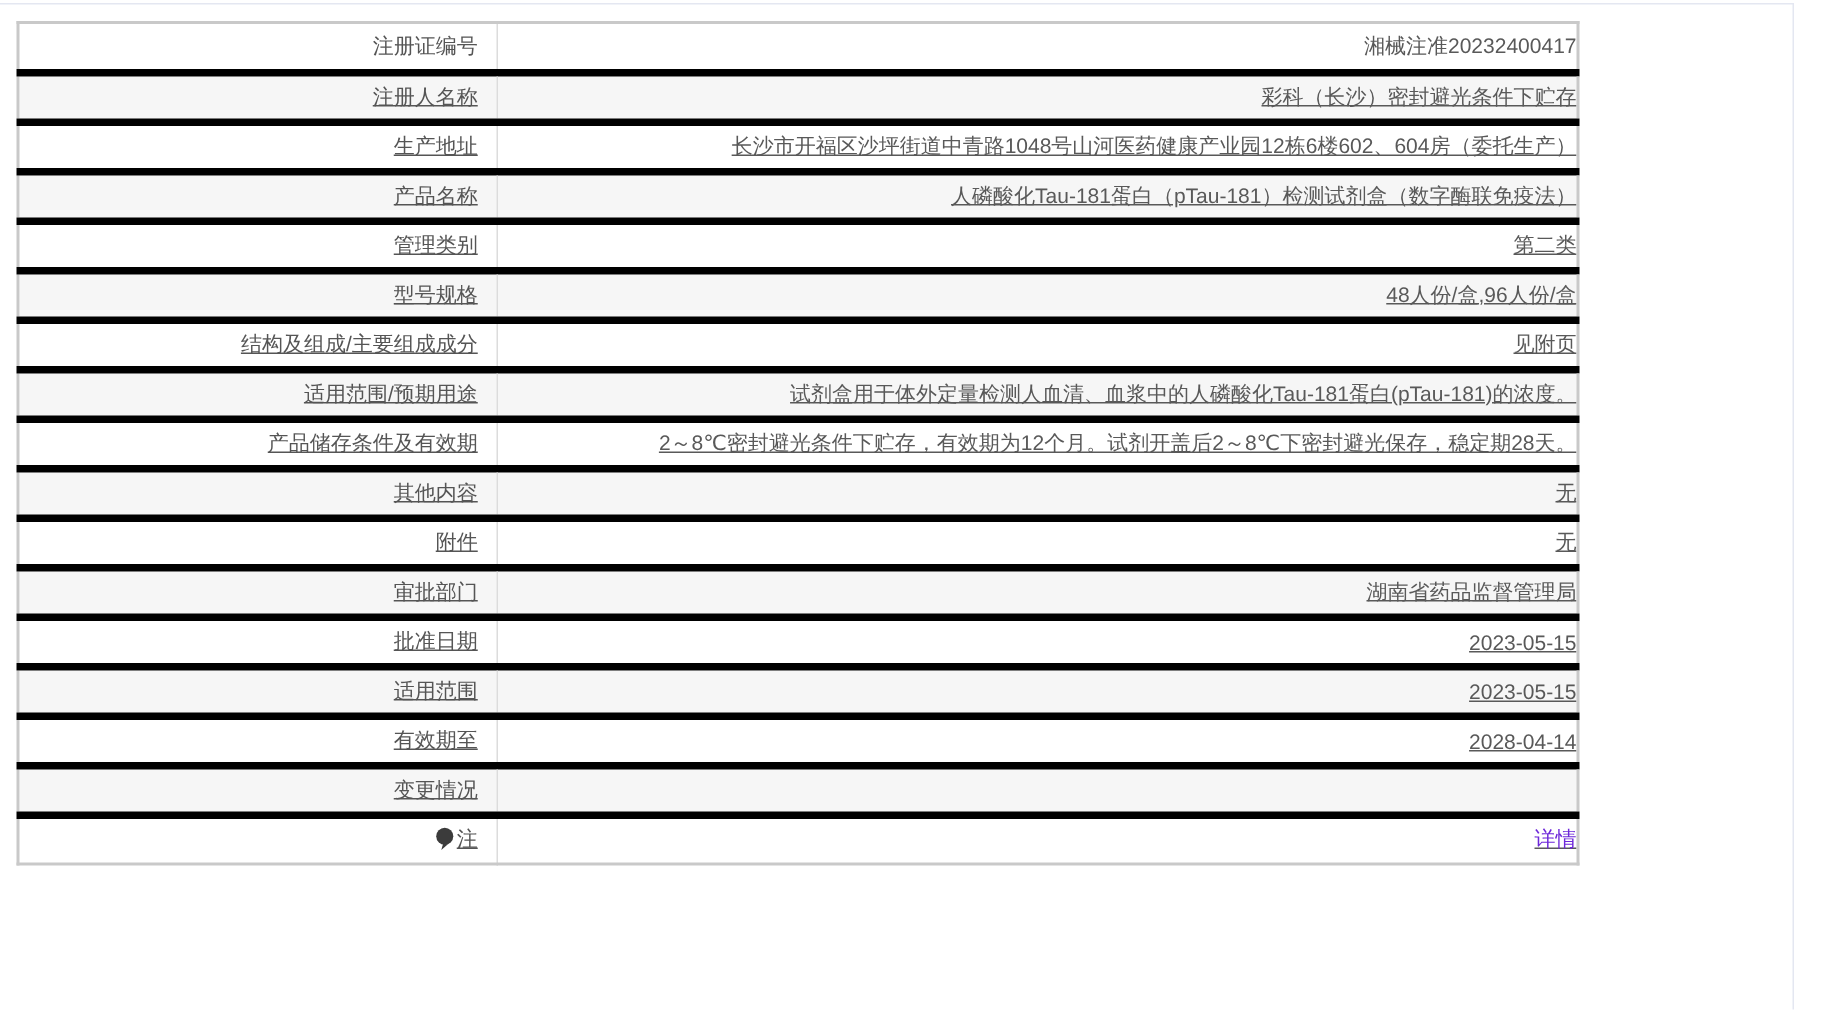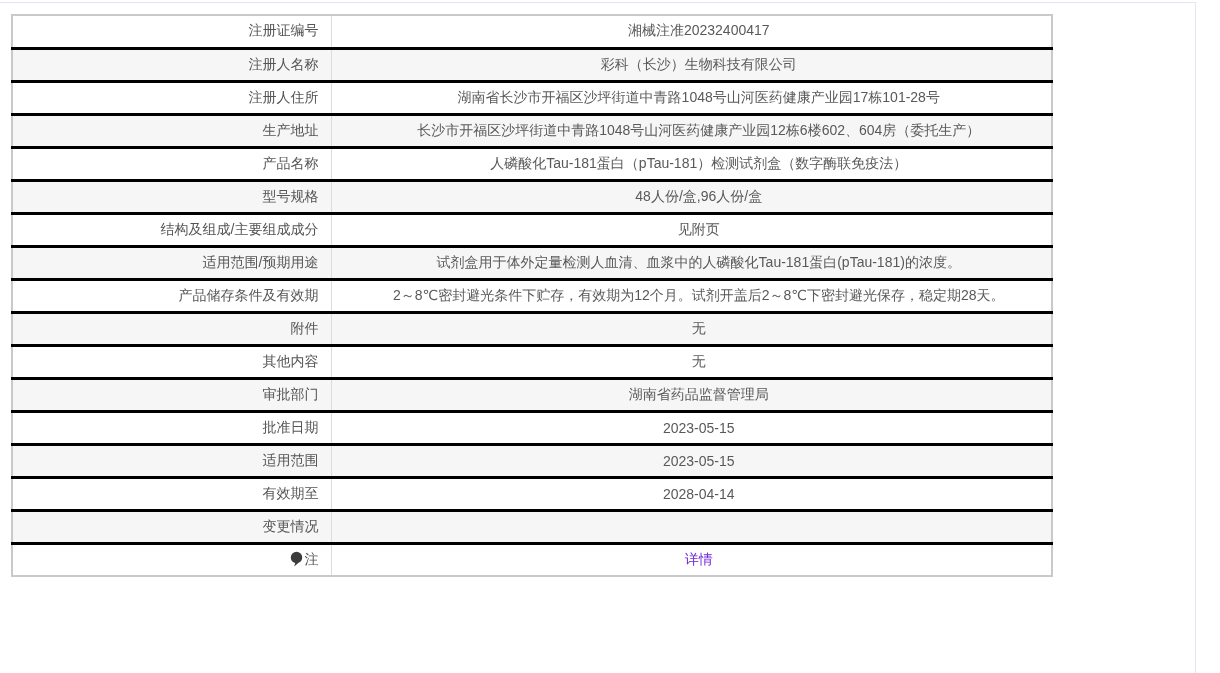--- a/index.html
+++ b/index.html
@@ -28,80 +28,80 @@
   }
   td {
     height: 33px;
     font-size: 14px;
     color: #595959;
     padding: 0;
     overflow: hidden;
     white-space: nowrap;
   }
   tr:nth-child(even) td { background: #f6f6f6; }
-  tr + tr td { border-top: 3px solid #000000; }
+  tr + tr td { border-top: 5px solid #000000; text-decoration: underline; }
   td.label {
     width: 319px;
     text-align: right;
     padding-right: 12px;
     border-right: 1px solid #dcdcdc;
     color: #555555;
   }
-  td.value { text-align: center; padding-left: 15px; }
+  td.value { text-align: right; padding-left: 15px; }
   a.details { color: #6d28d9; text-decoration: none; cursor: pointer; }
   .note-icon { display: inline-block; vertical-align: -3px; margin-right: 2px; line-height: 0; }
 </style>
 </head>
 <body>
 
 <div class="panel">
   <table class="info">
     <tbody>
       <tr>
         <td class="label">注册证编号</td>
         <td class="value">湘械注准20232400417</td>
       </tr>
       <tr>
         <td class="label">注册人名称</td>
-        <td class="value">彩科（长沙）生物科技有限公司</td>
-      </tr>
-      <tr>
-        <td class="label">注册人住所</td>
-        <td class="value">湖南省长沙市开福区沙坪街道中青路1048号山河医药健康产业园17栋101-28号</td>
+        <td class="value">彩科（长沙）密封避光条件下贮存</td>
       </tr>
       <tr>
         <td class="label">生产地址</td>
         <td class="value">长沙市开福区沙坪街道中青路1048号山河医药健康产业园12栋6楼602、604房（委托生产）</td>
       </tr>
       <tr>
         <td class="label">产品名称</td>
         <td class="value">人磷酸化Tau-181蛋白（pTau-181）检测试剂盒（数字酶联免疫法）</td>
+      </tr>
+      <tr>
+        <td class="label">管理类别</td>
+        <td class="value">第二类</td>
       </tr>
       <tr>
         <td class="label">型号规格</td>
         <td class="value">48人份/盒,96人份/盒</td>
       </tr>
       <tr>
         <td class="label">结构及组成/主要组成成分</td>
         <td class="value">见附页</td>
       </tr>
       <tr>
         <td class="label">适用范围/预期用途</td>
         <td class="value">试剂盒用于体外定量检测人血清、血浆中的人磷酸化Tau-181蛋白(pTau-181)的浓度。</td>
       </tr>
       <tr>
         <td class="label">产品储存条件及有效期</td>
         <td class="value">2～8℃密封避光条件下贮存，有效期为12个月。试剂开盖后2～8℃下密封避光保存，稳定期28天。</td>
       </tr>
       <tr>
-        <td class="label">附件</td>
+        <td class="label">其他内容</td>
         <td class="value">无</td>
       </tr>
       <tr>
-        <td class="label">其他内容</td>
+        <td class="label">附件</td>
         <td class="value">无</td>
       </tr>
       <tr>
         <td class="label">审批部门</td>
         <td class="value">湖南省药品监督管理局</td>
       </tr>
       <tr>
         <td class="label">批准日期</td>
         <td class="value">2023-05-15</td>
       </tr>

